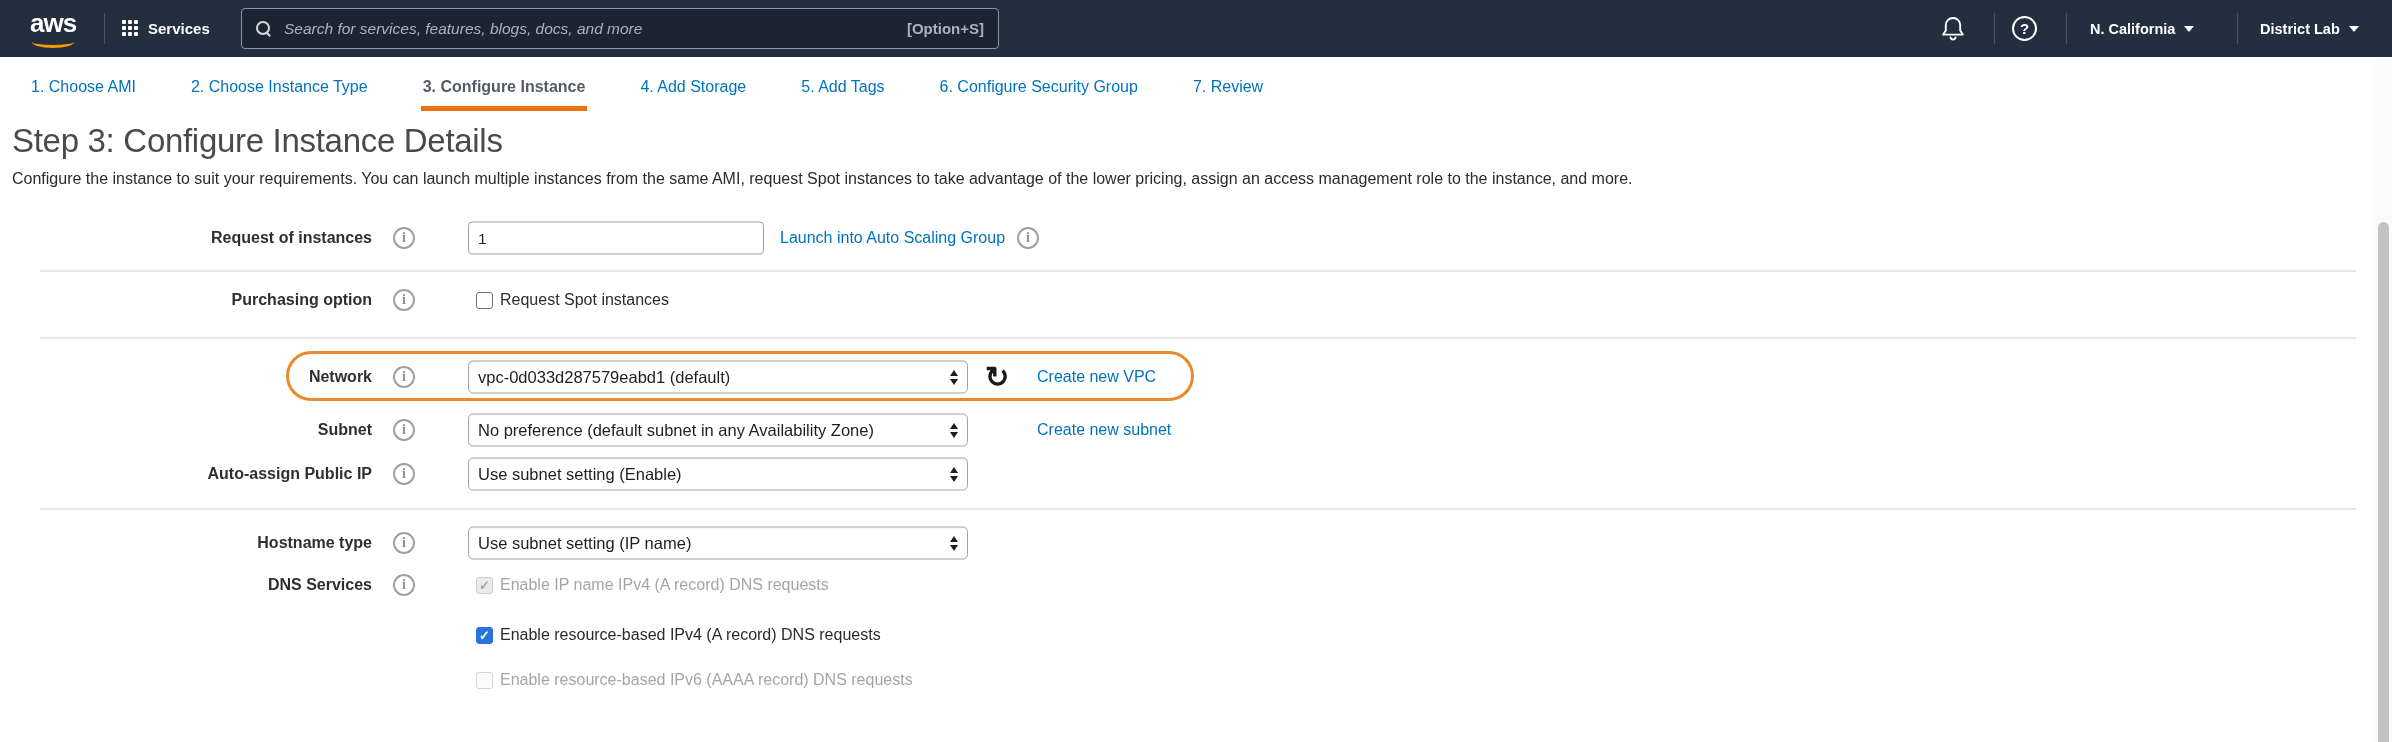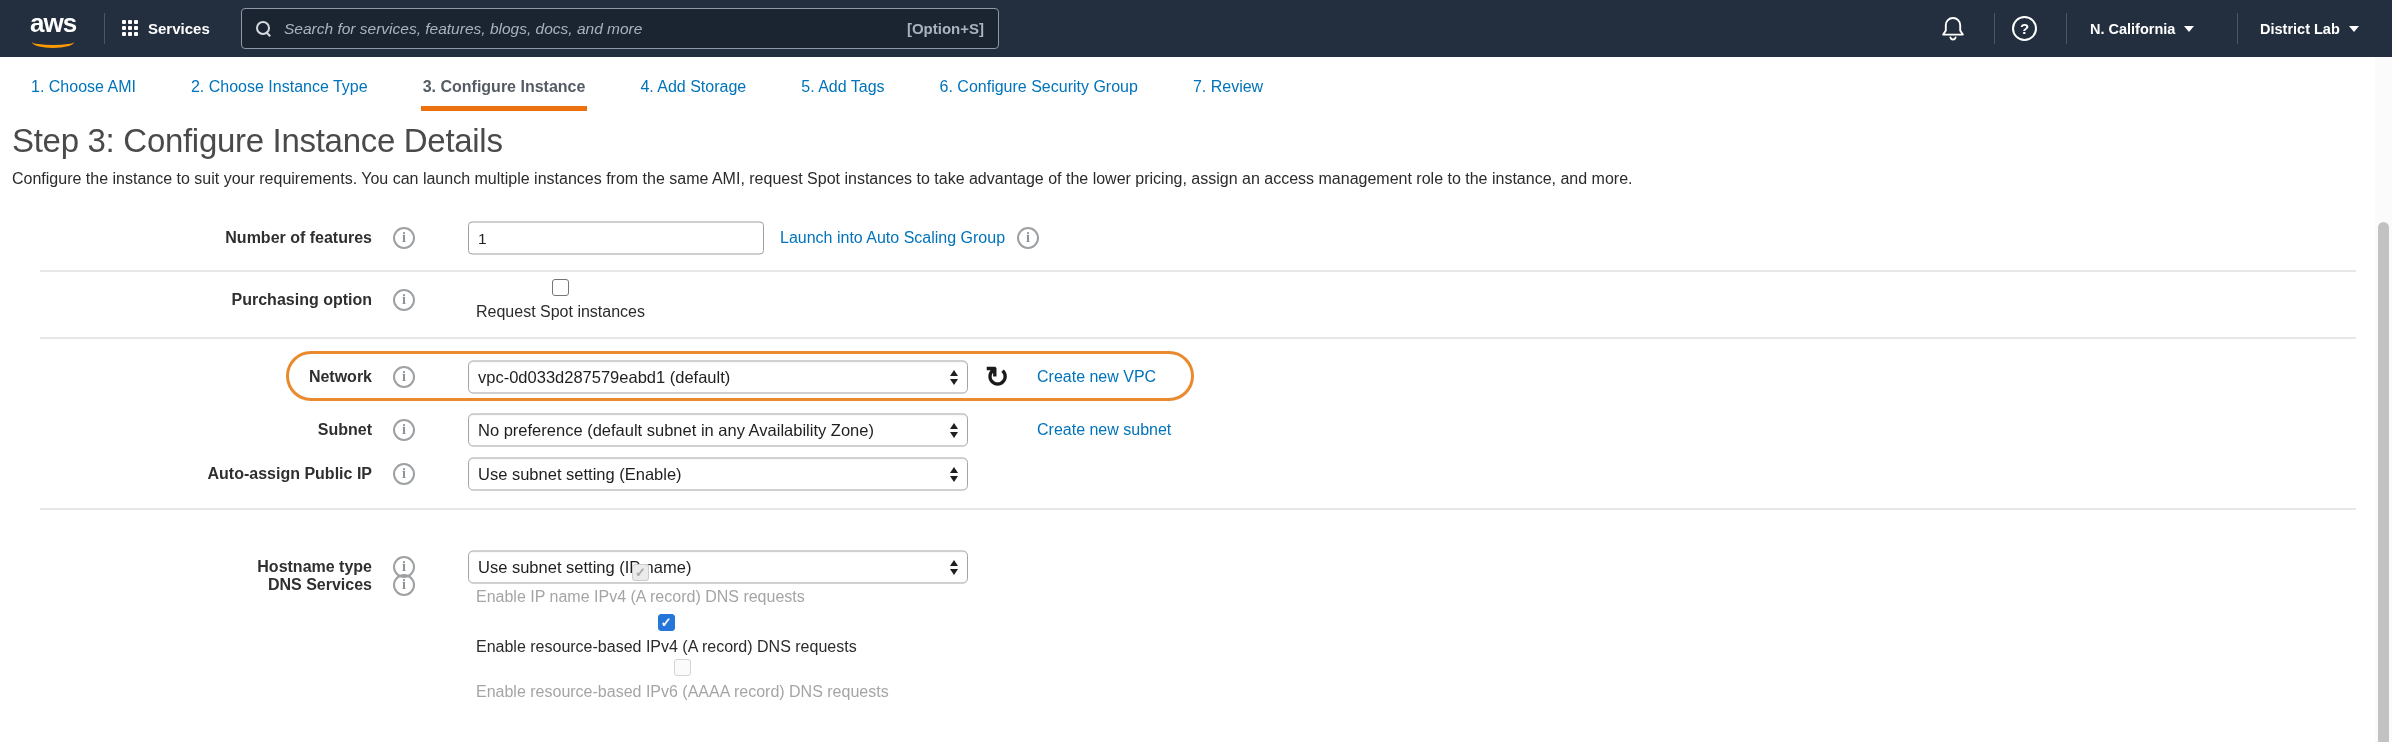--- a/index.html
+++ b/index.html
@@ -88,21 +88,21 @@
 
   .cb { width: 17px; height: 17px; border-radius: 3px; border: 1px solid #757575; background: #fff;
     display: flex; align-items: center; justify-content: center; flex: 0 0 auto; cursor: pointer;
     font-size: 13px; font-weight: bold; line-height: 1; }
   .cb.checked-blue { background: #2676d9; border-color: #2676d9; color: #fff; }
   .cb.checked-blue::before { content: "\2713"; }
   .cb.disabled-checked { background: #ebebeb; border-color: #cccccc; color: #a8a8a8; cursor: default; }
   .cb.disabled-checked::before { content: "\2713"; }
   .cb.disabled-unchecked { background: #fbfbfb; border-color: #d4d4d4; cursor: default; }
   .cb-line { position: absolute; left: 476px; top: 50%; transform: translateY(-50%);
-    display: flex; align-items: center; gap: 7px; flex-direction: column; }
+    display: flex; align-items: center; gap: 7px; }
   .cb-label { font-size: 16px; color: #2b2b2b; white-space: nowrap; cursor: pointer; }
   .cb-label.muted { color: #a5a5a5; cursor: default; }
 
   .annotation-oval { position: absolute; left: 286px; top: 351px; width: 908px; height: 50px;
     border: 3px solid #e98a2e; border-radius: 27px; pointer-events: none; }
 
   
   .scroll-track { position: absolute; right: 0; top: 57px; width: 17px; height: 685px; background: #fbfbfb; }
   .scroll-thumb { position: absolute; right: 3px; top: 165px; width: 11px; height: 541px; background: #c2c2c2; border-radius: 6px; cursor: grab; }
 </style>
@@ -166,21 +166,21 @@
     <a class="tab">4. Add Storage</a>
     <a class="tab">5. Add Tags</a>
     <a class="tab">6. Configure Security Group</a>
     <a class="tab">7. Review</a>
   </div>
 
   <h1 class="page-title">Step 3: Configure Instance Details</h1>
   <p class="page-desc">Configure the instance to suit your requirements. You can launch multiple instances from the same AMI, request Spot instances to take advantage of the lower pricing, assign an access management role to the instance, and more.</p>
 
   <div class="row" style="top:221px">
-    <span class="lbl">Number of features</span>
+    <span class="lbl">Request of instances</span>
     <span class="info-icon"></span>
     <input class="txt-input" type="text" value="1" style="">
     <span class="link-pos" style="left:780px">
       <a class="blue-link">Launch into Auto Scaling Group</a>
       <span class="info-icon inline"></span>
     </span>
   </div>
 
   <div class="divider" style="top:270px"></div>
 
@@ -225,21 +225,21 @@
     <span class="lbl">Auto-assign Public IP</span>
     <span class="info-icon"></span>
     <div class="sel">
       <span class="val">Use subnet setting (Enable)</span>
       <span class="arrows"></span>
     </div>
   </div>
 
   <div class="divider" style="top:508px"></div>
 
-  <div class="row" style="top:550px">
+  <div class="row" style="top:526px">
     <span class="lbl">Hostname type</span>
     <span class="info-icon"></span>
     <div class="sel">
       <span class="val">Use subnet setting (IP name)</span>
       <span class="arrows"></span>
     </div>
   </div>
 
   <div class="row" style="top:568px">
     <span class="lbl">DNS Services</span>

